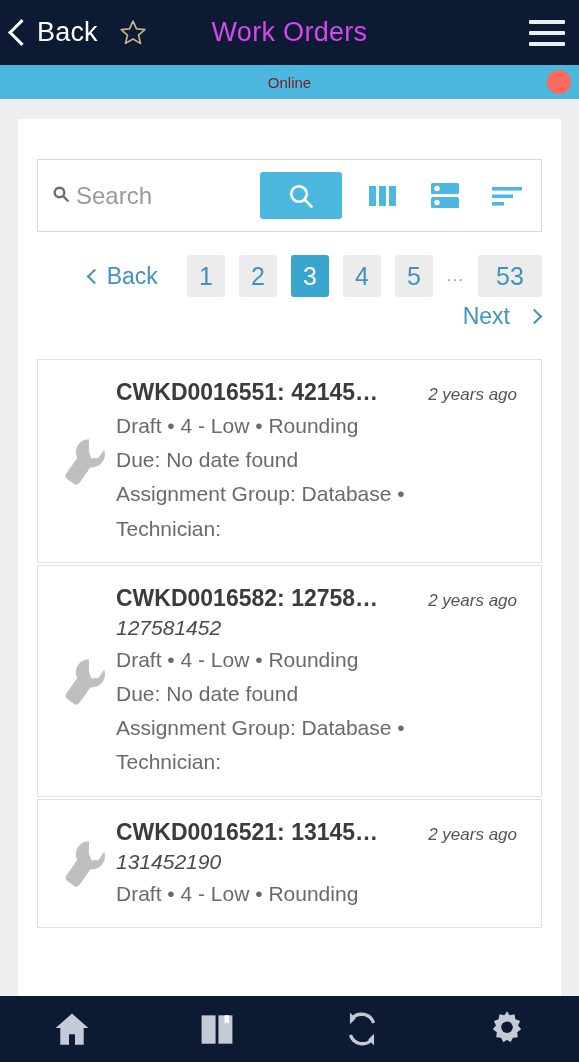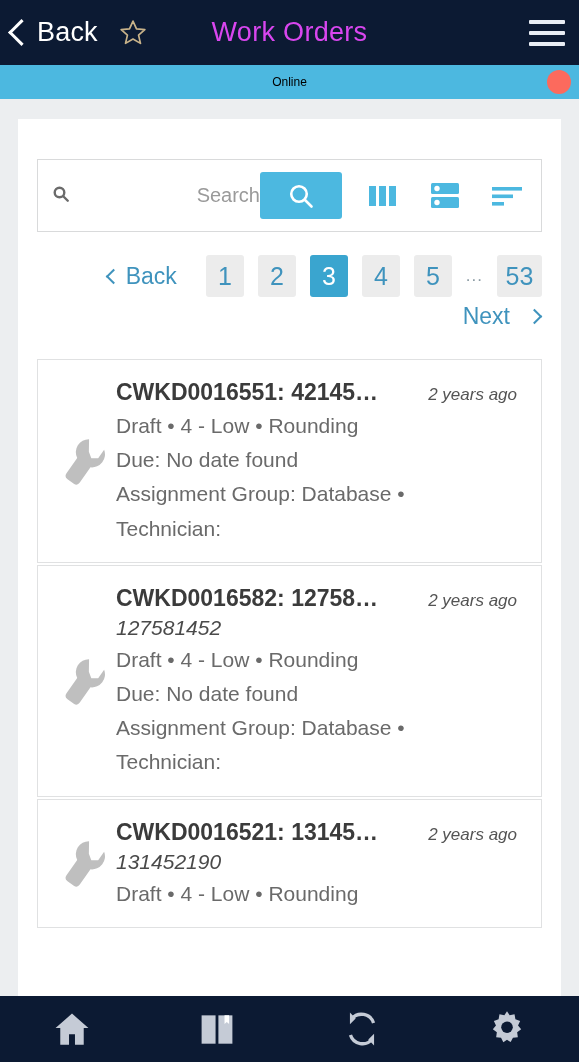--- a/index.html
+++ b/index.html
@@ -91,22 +91,22 @@
     position: absolute;
     top: 65px; left: 0;
     width: 579px;
     height: 34px;
     background: #4cb8e0;
     display: flex;
     align-items: center;
     justify-content: center;
   }
   .statusbar-text {
-    color: #000000;
-    font-size: 12px;
+    color: #7f1d1d;
+    font-size: 15px;
   }
   .status-dot {
     position: absolute;
     right: 8px;
     top: 50%;
     transform: translateY(-50%);
     width: 24px;
     height: 24px;
     border-radius: 50%;
     background: #fc6a5d;
@@ -148,25 +148,24 @@
     flex: 1;
     gap: 6px;
     min-width: 0;
   }
   .search-field .mag-small { flex: none; }
   .search-input {
     border: none;
     outline: none;
     background: transparent;
     font-family: "Liberation Sans", sans-serif;
-    font-size: 20px;
+    font-size: 24px;
     color: #4a4a4a;
     width: 100%;
     padding: 0;
-    text-align: right;
   }
   .search-input::placeholder { color: #9a9a9a; }
   .search-go {
     width: 82px;
     height: 47px;
     background: #4cb8e0;
     border: none;
     border-radius: 3px;
     display: flex;
     align-items: center;
@@ -231,21 +230,21 @@
     color: #3f93bd;
     font-size: 25px;
     display: flex;
     align-items: center;
     justify-content: center;
     border-radius: 3px;
     cursor: pointer;
     margin-left: 14px;
   }
   .pnum.active { background: #3aa5cf; color: #ffffff; }
-  .pnum.wide { width: 45px; }
+  .pnum.wide { width: 64px; }
   .pdots {
     color: #8a9aa3;
     font-size: 17px;
     margin-left: 14px;
     letter-spacing: 1px;
   }
   .pager-next-row {
     display: flex;
     justify-content: flex-end;
     margin-top: 6px;

